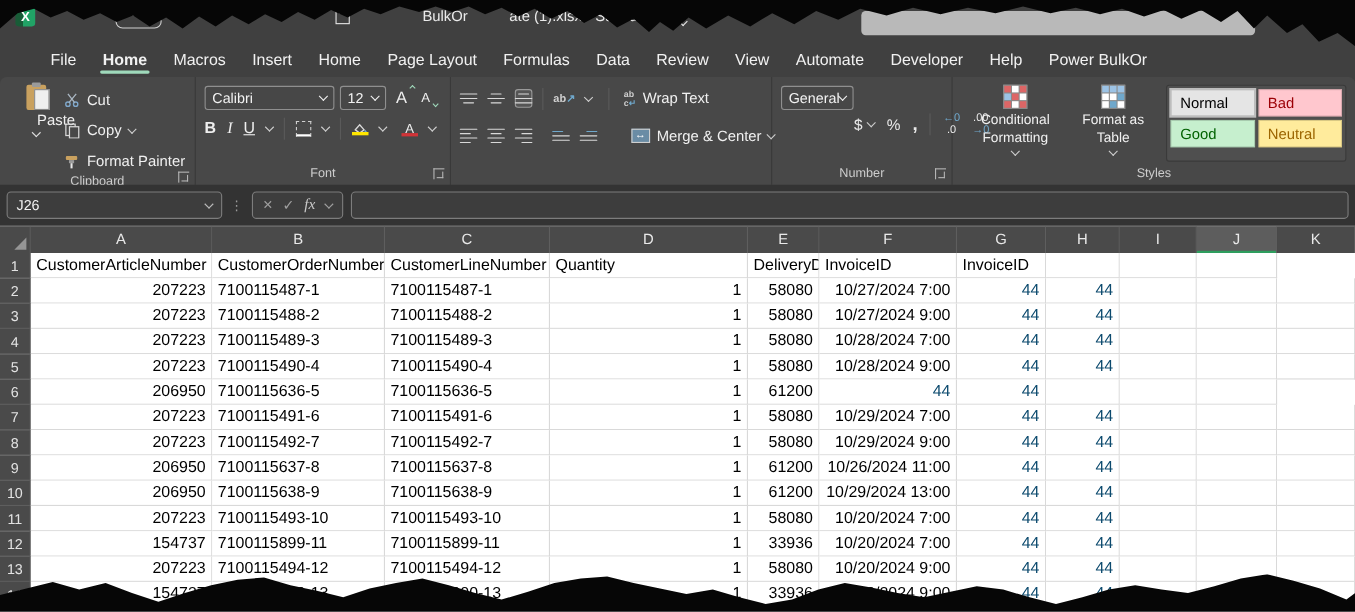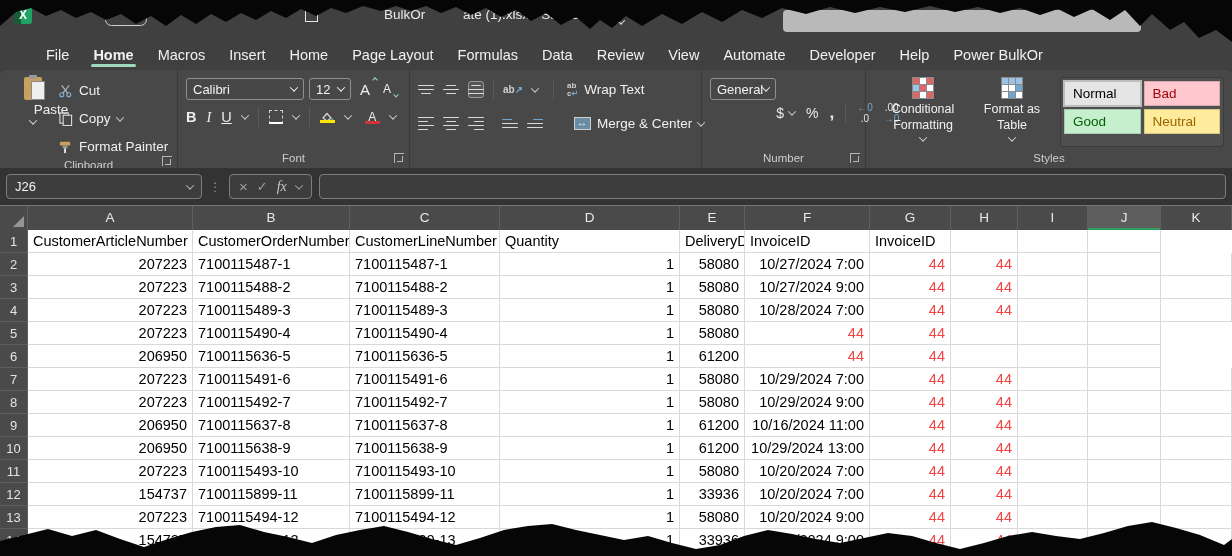--- a/index.html
+++ b/index.html
@@ -108,21 +108,21 @@
   .colhdr-row{height:24px;background:#4a4a4a;}
   .colhdr{position:relative;color:#e9e9e9;font-size:13.5px;text-align:center;line-height:24px;border-right:1px solid #5e5e5e;background:#4a4a4a;}
   .colhdr.active-col{background:#5d5d5d;}
   .colhdr.active-col::after{content:"";position:absolute;left:0;right:0;bottom:0;height:2px;background:#2e9e5e;}
   .corner{position:relative;background:#4a4a4a;border-right:1px solid #5e5e5e;}
   .corner::after{content:"";position:absolute;right:3px;bottom:3px;border-left:11px solid transparent;border-bottom:11px solid #969696;}
   .grid-row{height:23px;}
   .rowhdr{background:#4a4a4a;color:#e3e3e3;font-size:13px;display:flex;align-items:center;justify-content:center;border-right:1px solid #5e5e5e;border-bottom:1px solid #5e5e5e;}
   .cell{background:#fff;color:#000;font-size:14.5px;line-height:22px;padding:0 5px;border-right:1px solid #d9d9d9;border-bottom:1px solid #d9d9d9;white-space:nowrap;overflow:hidden;}
   .cell.num{text-align:right;}
-  .cell.gray{color:#ef4444;}
+  .cell.gray{color:#0c4a6e;}
 
   
   .tear{position:absolute;left:0;width:1232px;background:#060606;pointer-events:none;z-index:60;}
   .tear-top{top:0;height:44px;
     clip-path:polygon(0px 0px,1232px 0px,1232px 42px,1216px 30px,1199px 38px,1184px 22px,1170px 30px,1152px 14px,1140px 26px,1125px 10px,1110px 20px,1092px 9px,1074px 17px,1058px 9px,1040px 15px,1020px 8px,1000px 13px,978px 7px,955px 12px,930px 6px,905px 12px,880px 7px,855px 13px,830px 7px,806px 14px,782px 8px,762px 18px,742px 10px,722px 22px,702px 12px,682px 24px,662px 14px,642px 26px,626px 16px,612px 28px,600px 20px,590px 29px,576px 17px,561px 25px,546px 13px,531px 21px,516px 10px,501px 17px,486px 8px,471px 15px,456px 7px,441px 13px,426px 6px,411px 11px,396px 6px,381px 11px,363px 6px,346px 13px,331px 8px,316px 16px,301px 9px,286px 18px,271px 11px,256px 20px,241px 13px,226px 22px,211px 14px,196px 24px,181px 15px,166px 26px,151px 16px,136px 24px,121px 14px,106px 20px,91px 12px,76px 18px,61px 10px,46px 16px,31px 8px,16px 12px,0px 26px);}
   .tear-bottom{top:505px;height:51px;
     clip-path:polygon(0px 36px,24px 30px,48px 24px,72px 31px,96px 25px,120px 34px,144px 42px,168px 34px,192px 27px,216px 22px,240px 20px,264px 27px,288px 32px,312px 38px,336px 30px,360px 25px,384px 21px,408px 27px,432px 34px,456px 40px,480px 33px,504px 25px,528px 21px,552px 19px,576px 25px,600px 30px,624px 35px,648px 31px,672px 38px,696px 44px,720px 40px,744px 31px,768px 25px,792px 29px,816px 34px,840px 38px,864px 33px,888px 28px,912px 31px,936px 38px,960px 44px,984px 38px,1008px 31px,1032px 27px,1056px 31px,1080px 34px,1104px 28px,1128px 21px,1152px 17px,1176px 23px,1200px 30px,1224px 40px,1232px 34px,1232px 51px,0px 51px);}
 </style>
 </head>
 <body>
@@ -473,20 +473,21 @@
           <div class="cell"></div>
           <div class="cell"></div>
         </div>
         <div class="grid-cols grid-row">
           <div class="rowhdr">5</div>
           <div class="cell num">207223</div>
           <div class="cell">7100115490-4</div>
           <div class="cell">7100115490-4</div>
           <div class="cell num">1</div>
           <div class="cell num">58080</div>
+          <div class="cell num">10/28/2024 9:00</div>
           <div class="cell num gray">44</div>
           <div class="cell num gray">44</div>
           <div class="cell"></div>
           <div class="cell"></div>
           <div class="cell"></div>
         </div>
         <div class="grid-cols grid-row">
           <div class="rowhdr">6</div>
           <div class="cell num">206950</div>
           <div class="cell">7100115636-5</div>
@@ -527,21 +528,21 @@
           <div class="cell"></div>
           <div class="cell"></div>
         </div>
         <div class="grid-cols grid-row">
           <div class="rowhdr">9</div>
           <div class="cell num">206950</div>
           <div class="cell">7100115637-8</div>
           <div class="cell">7100115637-8</div>
           <div class="cell num">1</div>
           <div class="cell num">61200</div>
-          <div class="cell num">10/16/2024 11:00</div>
+          <div class="cell num">10/26/2024 11:00</div>
           <div class="cell num gray">44</div>
           <div class="cell num gray">44</div>
           <div class="cell"></div>
           <div class="cell"></div>
           <div class="cell"></div>
         </div>
         <div class="grid-cols grid-row">
           <div class="rowhdr">10</div>
           <div class="cell num">206950</div>
           <div class="cell">7100115638-9</div>

